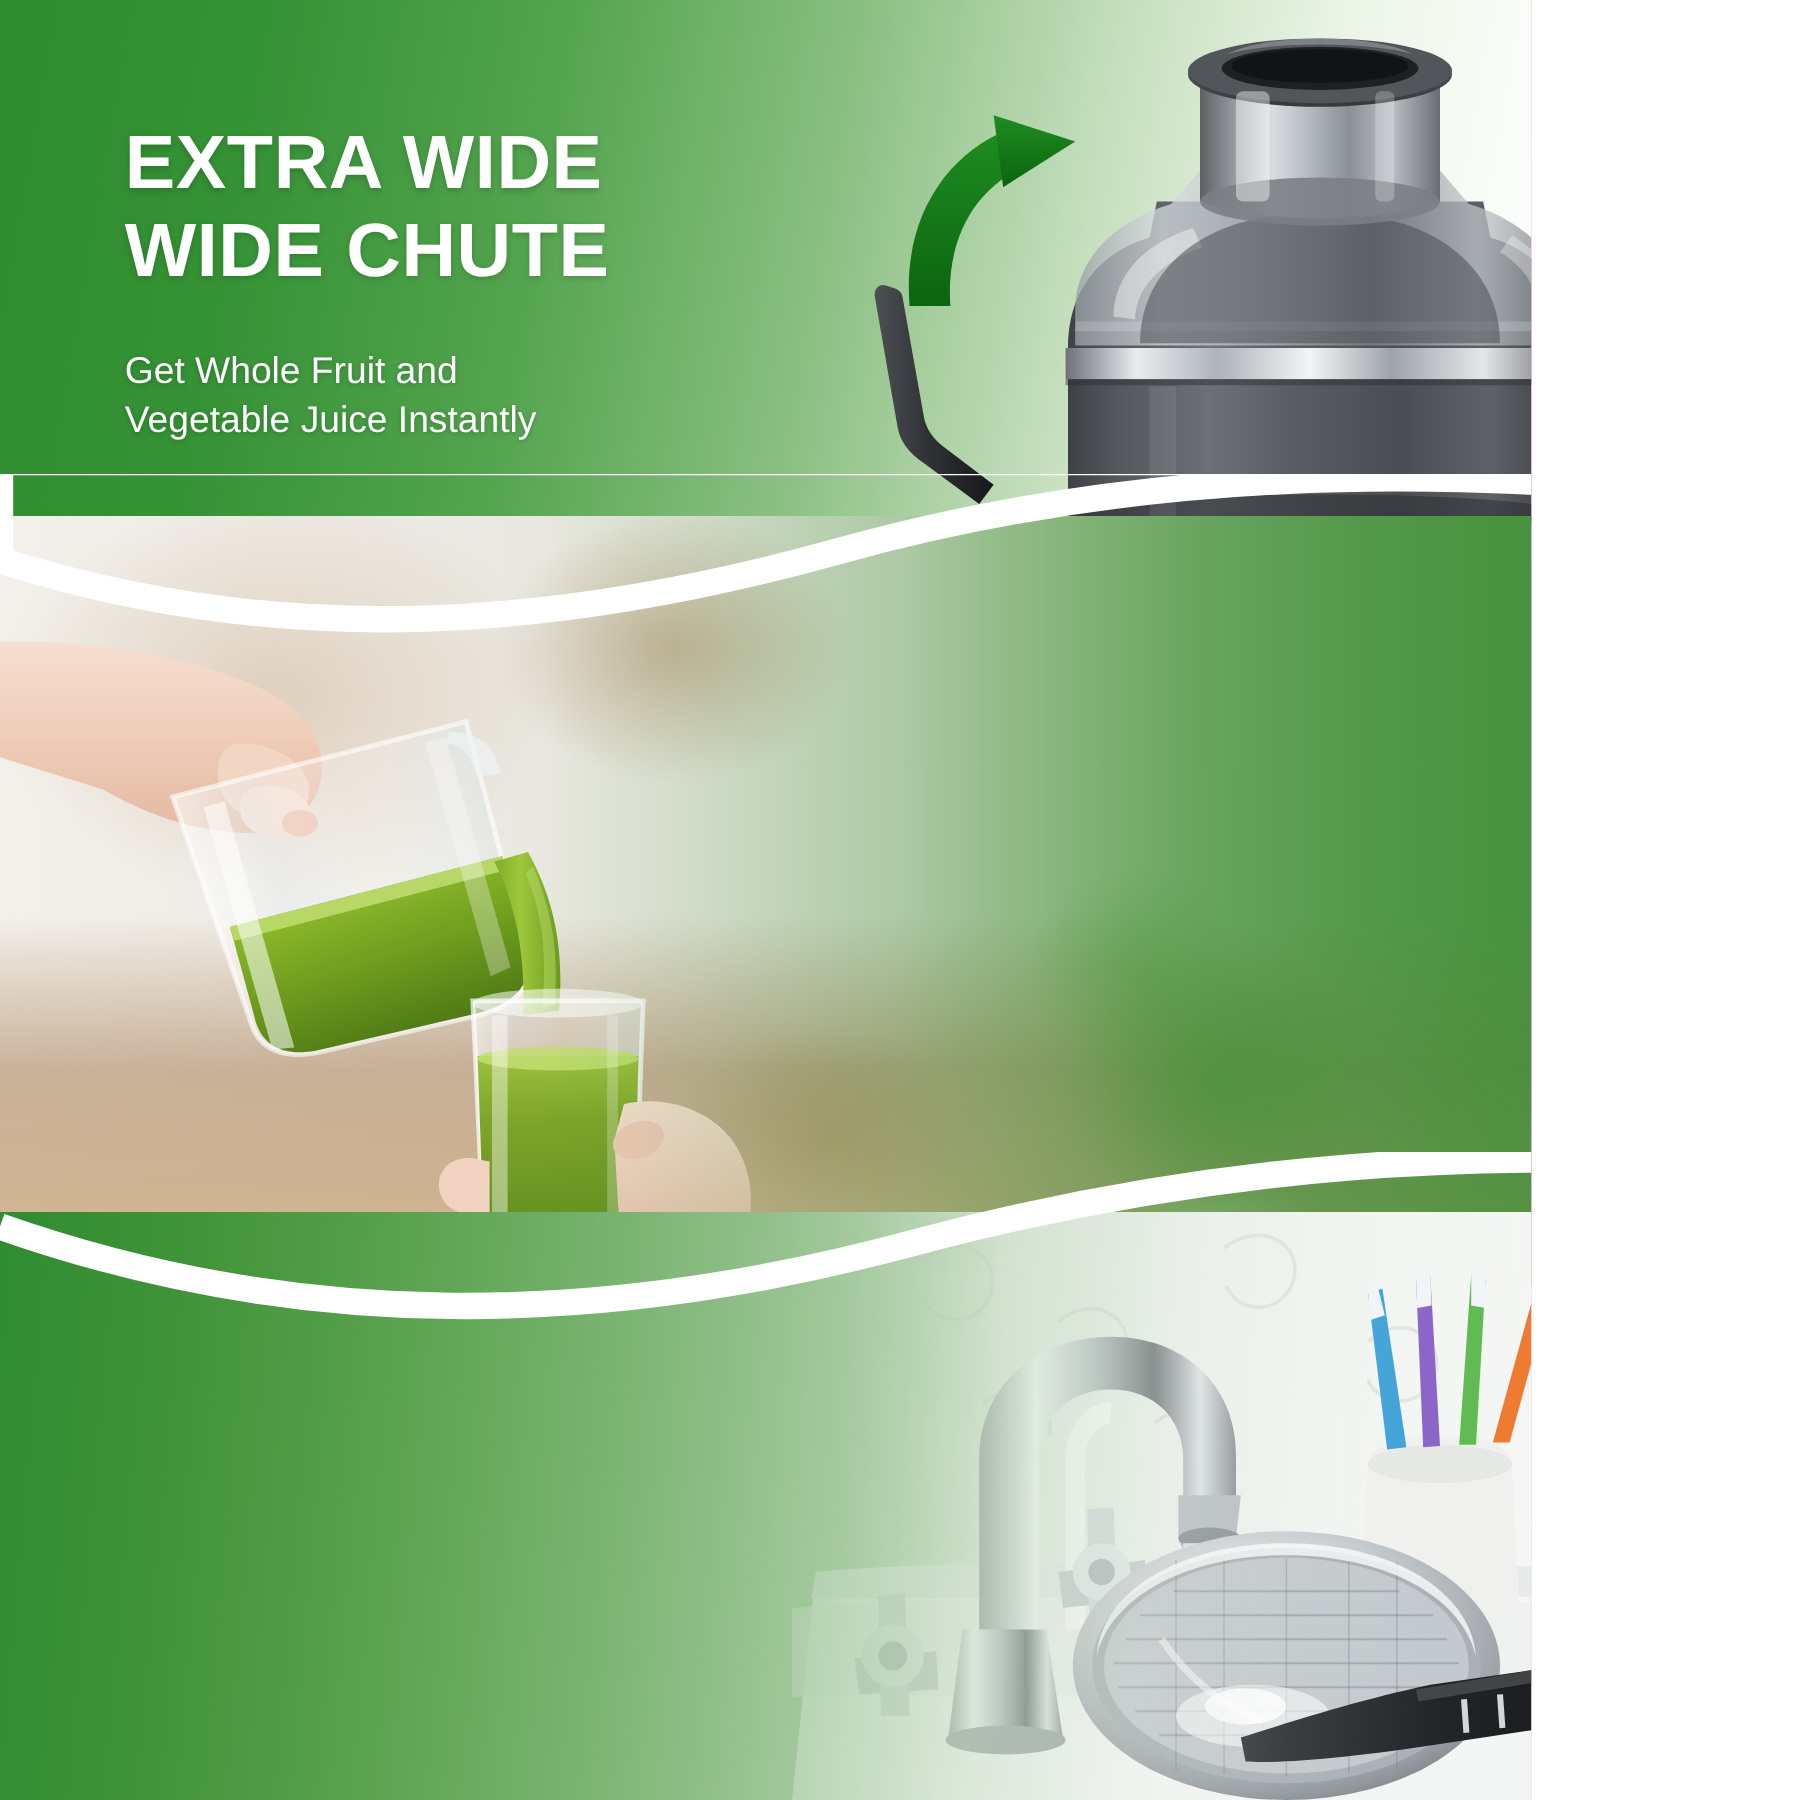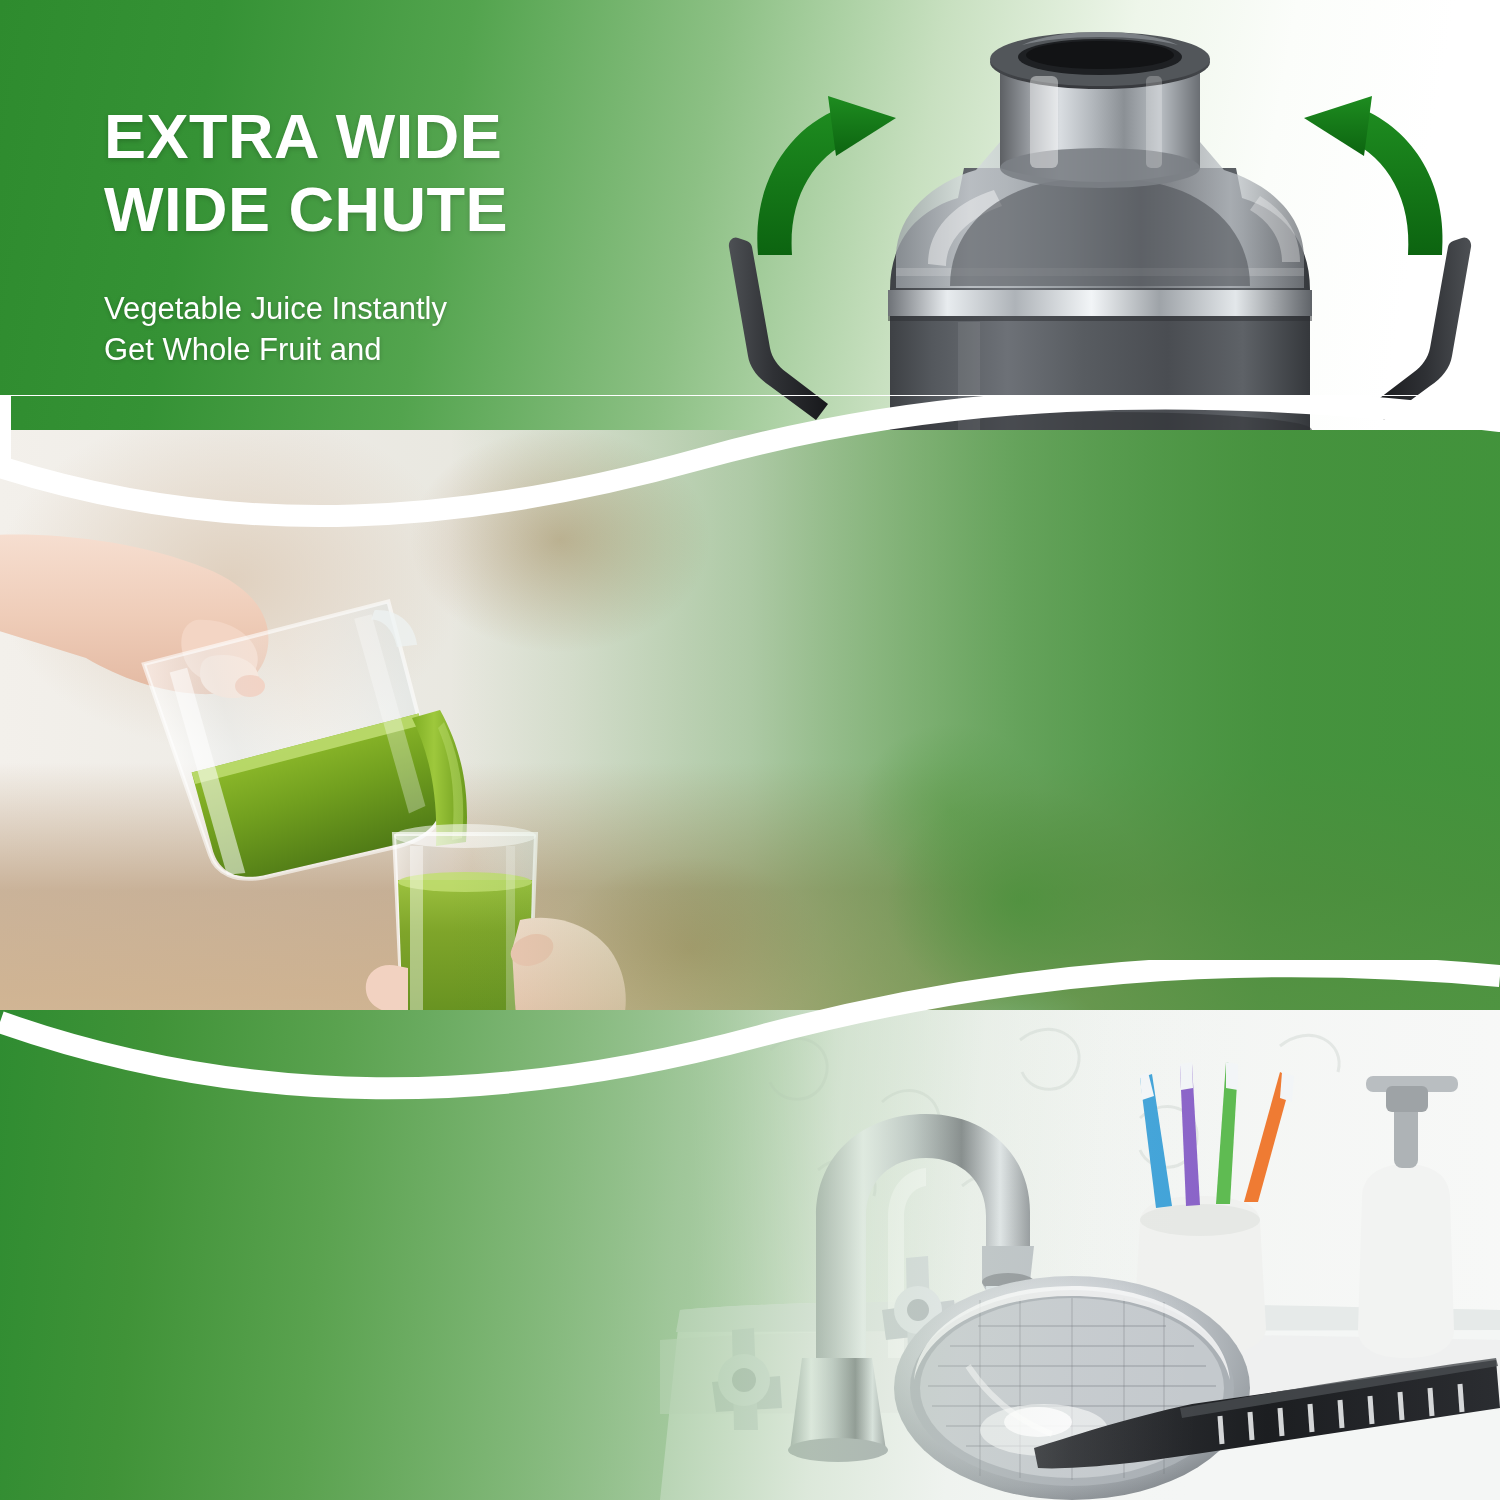--- a/index.html
+++ b/index.html
@@ -1,18 +1,18 @@
 <!DOCTYPE html>
 <html><head>
 <meta charset="utf-8">
 <style>
   html,body{margin:0;padding:0;background:#fff;}
   body{width:1500px;height:1500px;overflow:hidden;
        font-family:"Liberation Sans","DejaVu Sans",sans-serif;}
-  .stage{position:relative;width:1500px;height:1500px;overflow:hidden;background:#ec4899;text-decoration:underline;}
+  .stage{position:relative;width:1276px;height:1500px;overflow:hidden;background:#ec4899;text-decoration:underline;}
 
   
   .panel{position:absolute;left:0;width:1500px;overflow:hidden;}
   .panel-bg{position:absolute;inset:0;}
 
   
   #panel1{top:0;height:470px;}
   #p1bg{background:linear-gradient(100deg,
         #2e8b2e 0%, #359235 14%, #53a44e 30%, #8cc084 46%,
         #c8e0c0 60%, #eef6ea 72%, #fbfdfa 82%, #ffffff 92%, #ffffff 100%);}
@@ -184,22 +184,22 @@
         <rect x="446" y="76" width="16" height="92" fill="#ffffff" opacity=".24" rx="5"></rect>
       </g>
     </svg>
 
     <div class="txt" id="t1">
       <div class="h-caps">
         <div>EXTRA WIDE</div>
         <div>WIDE CHUTE</div>
       </div>
       <div class="sub">
+        <div>Get Whole Fruit and</div>
         <div>Vegetable Juice Instantly</div>
-        <div>Get Whole Fruit and</div>
       </div>
     </div>
   </div>
 
   <div class="panel" id="panel2">
     <div id="p2photo"></div>
 
     <svg class="photo" style="left:0;top:20px;width:640px;height:620px;" viewBox="0 0 640 620">
       <defs>
         <linearGradient id="skinG" x1="0" y1="0" x2="0" y2="1">

